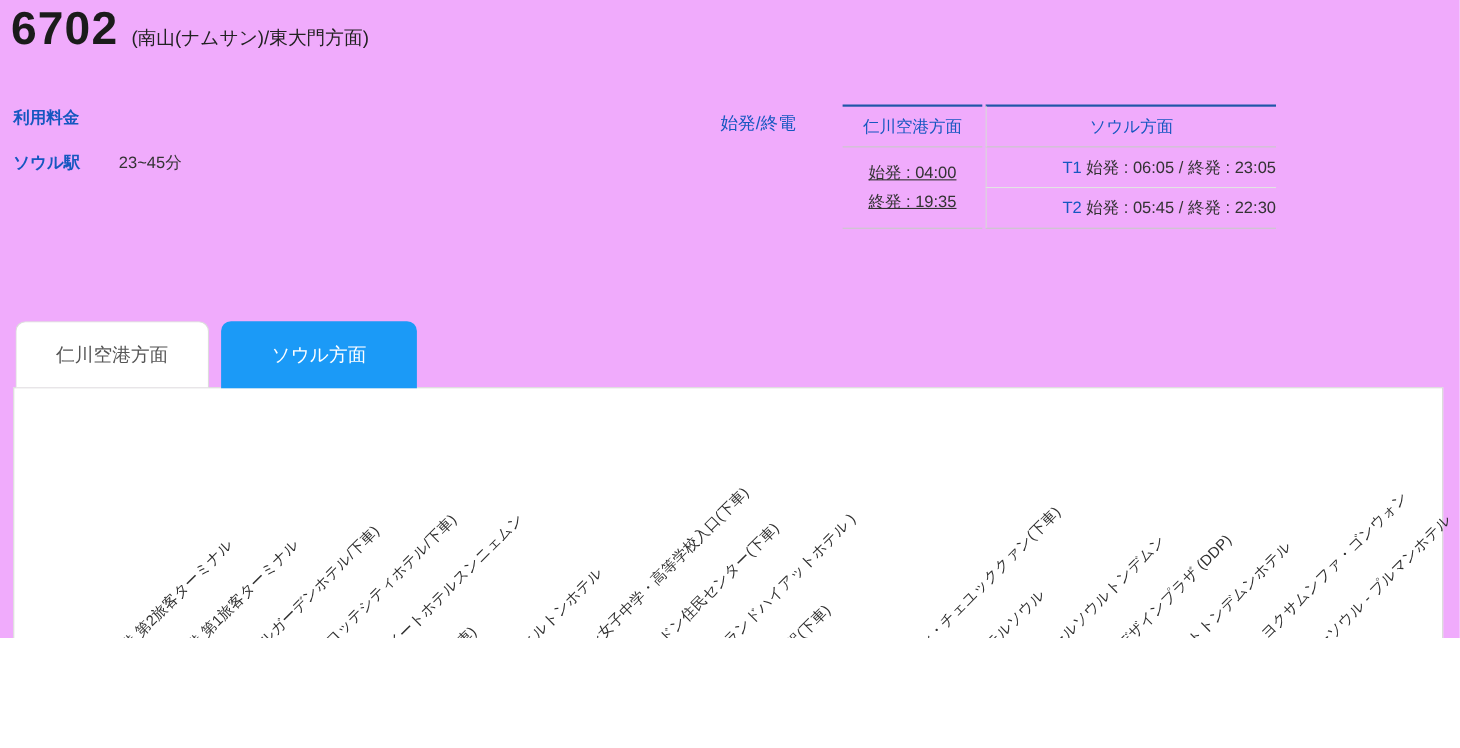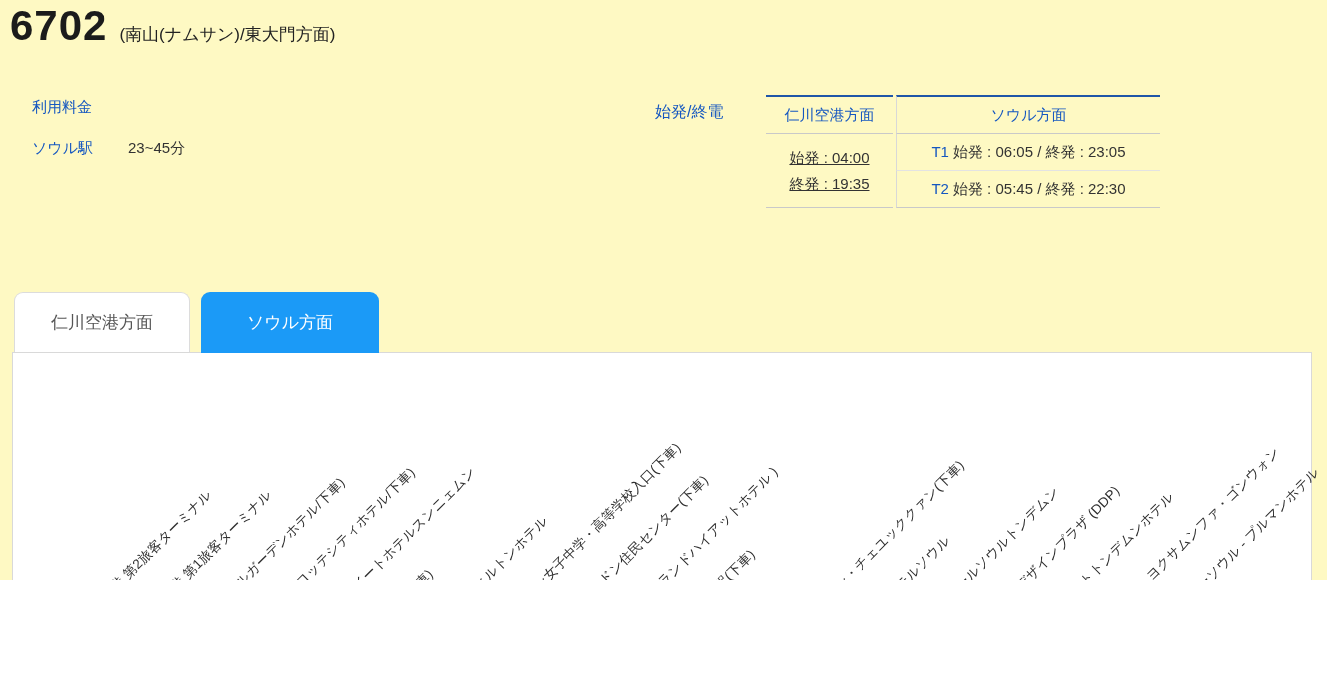--- a/index.html
+++ b/index.html
@@ -5,44 +5,44 @@
   :root{
     --accent:#1557c0;
     --navy:#1f56a8;
     --tabblue:#1b9af7;
     --lineblue:#2b9cf3;
     --bordergray:#dcdcdc;
     --textdark:#333333;
   }
   *{margin:0;padding:0;box-sizing:border-box;}
   body{font-family:"Liberation Sans","DejaVu Sans",sans-serif;background:#fff;}
-  .page{position:relative;width:1327px;height:580px;background:#fef9c3;overflow:hidden;}
+  .page{position:relative;width:1327px;height:580px;background:#f0abfc;overflow:hidden;}
 
   
   .header{position:absolute;top:2px;left:10px;display:flex;align-items:baseline;gap:12px;}
   .route-number{font-size:42px;font-weight:800;color:#1b1b1b;letter-spacing:1px;line-height:1.15;}
   .route-name{font-size:17px;color:#222;}
 
   
   .fares{position:absolute;top:98px;left:12px;}
   .fare-row{display:flex;margin-bottom:22px;}
-  .fare-label{width:96px;font-size:15px;font-weight:400;color:var(--accent);margin-left:20px;}
+  .fare-label{width:96px;font-size:15px;font-weight:700;color:var(--accent);}
   .fare-value{font-size:15px;color:var(--textdark);}
 
   
   .sched-label{position:absolute;top:102px;left:655px;font-size:16px;font-weight:400;color:var(--accent);}
   .sched-table-wrap{position:absolute;top:95px;left:763px;}
   table.sched{border-collapse:separate;border-spacing:3px 0;width:400px;}
   table.sched th{border-top:2px solid var(--navy);border-bottom:1px solid #c9c9c9;color:var(--accent);
     font-weight:400;font-size:15px;height:39px;padding:0 6px;text-align:center;vertical-align:middle;}
   col.c1{width:127px;} col.c2{width:264px;}
   td.incheon-cell{border-bottom:1px solid #c9c9c9;font-size:15px;color:var(--textdark);
     text-align:center;vertical-align:middle;line-height:1.7;height:74px;text-decoration:underline;}
   td.seoul-cell{border-left:1px solid #d8d8d8;font-size:15px;color:var(--textdark);
-    text-align:center;vertical-align:middle;height:37px;}
+    text-align:right;vertical-align:middle;height:37px;}
   tr.seoul-row-1 td.seoul-cell{border-bottom:1px solid #e3e3e3;}
   tr.seoul-row-2 td.seoul-cell{border-bottom:1px solid #c9c9c9;}
   th.col2{border-left:1px solid #d8d8d8;}
   .terminal{color:var(--accent);margin-right:4px;}
 
   
   .tabs{position:absolute;top:292px;left:14px;display:flex;gap:11px;z-index:2;align-items:flex-end;}
   .tab{width:176px;height:60px;display:flex;align-items:center;justify-content:center;
     font-size:17px;border-radius:9px 9px 0 0;cursor:pointer;}
   .tab.inactive{background:#fff;border:1px solid var(--bordergray);border-bottom:none;color:#555;}

